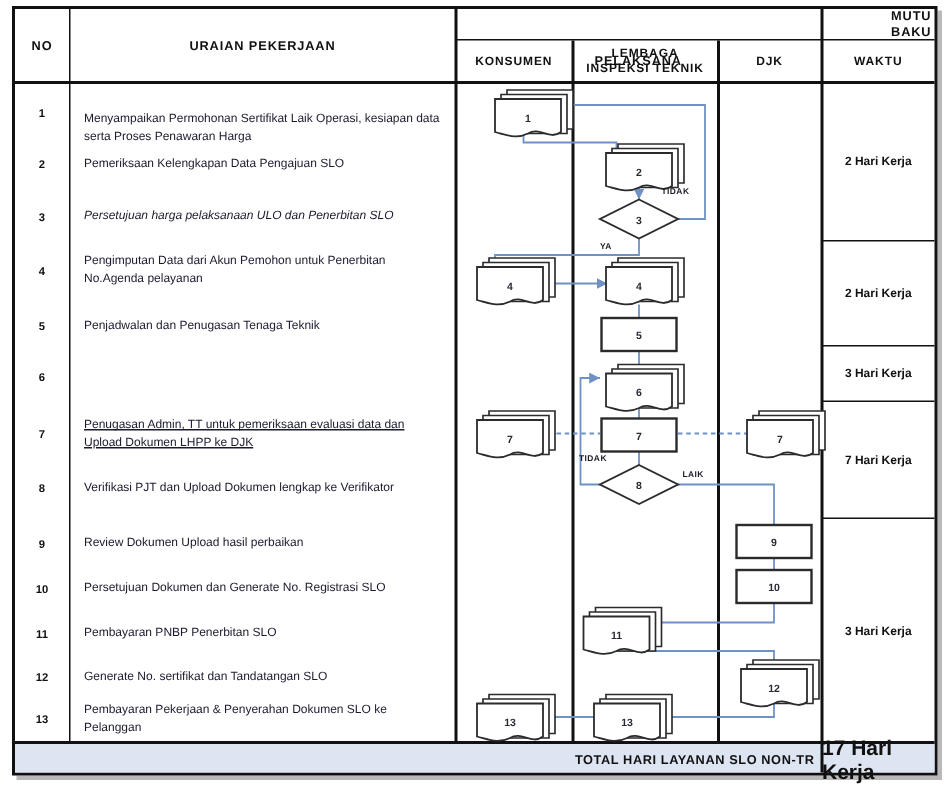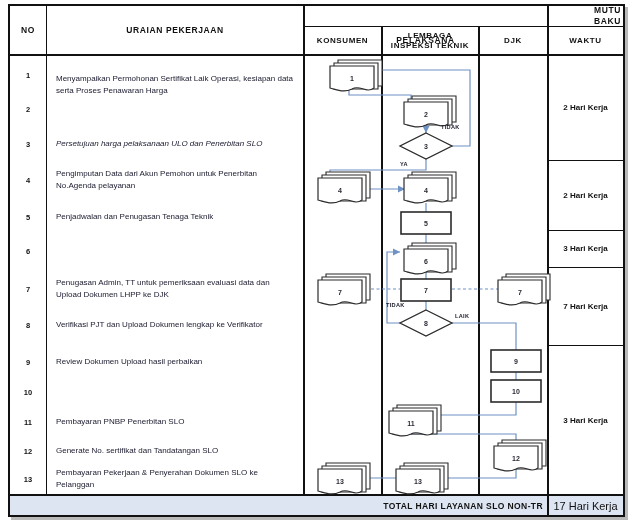--- a/index.html
+++ b/index.html
@@ -24,21 +24,21 @@
   .no-cell{font-weight:bold;font-size:7.5px;color:#111;
            display:flex;align-items:center;justify-content:center;}
   .desc-cell{font-size:8px;color:#1a1a2e;line-height:1.45;
              display:flex;align-items:center;padding-left:9px;padding-right:6px;}
   .waktu-cell{font-weight:bold;font-size:8px;color:#111;
               display:flex;align-items:center;justify-content:center;}
 
   .footer{position:absolute;background:#dee5f2;box-sizing:border-box;}
   .footer-label{font-weight:bold;font-size:8.5px;color:#111;
                 display:flex;align-items:center;justify-content:flex-end;padding-right:4px;letter-spacing:.4px;}
-  .footer-val{font-weight:normal;font-size:11px;color:#111;
+  .footer-val{font-weight:bold;font-size:14px;color:#111;
               display:flex;align-items:center;justify-content:center;}
 
   
   #flow{position:absolute;left:0;top:0;width:633px;height:526px;pointer-events:none;}
   .shape-num{font-family:"Liberation Sans",sans-serif;font-size:7px;font-weight:bold;fill:#2a2a35;}
   .edge-lbl{font-family:"Liberation Sans",sans-serif;font-size:5.6px;font-weight:bold;fill:#1b1b28;letter-spacing:.3px;}
 </style>
 </head>
 <body>
 
@@ -80,26 +80,28 @@
   <div class="cell no-cell" style="left:10px;top:234px;width:36px;height:34px;">6</div>
   <div class="cell no-cell" style="left:10px;top:272px;width:36px;height:34px;">7</div>
   <div class="cell no-cell" style="left:10px;top:308px;width:36px;height:34px;">8</div>
   <div class="cell no-cell" style="left:10px;top:348px;width:36px;height:28px;">9</div>
   <div class="cell no-cell" style="left:10px;top:378px;width:36px;height:28px;">10</div>
   <div class="cell no-cell" style="left:10px;top:408px;width:36px;height:28px;">11</div>
   <div class="cell no-cell" style="left:10px;top:437px;width:36px;height:28px;">12</div>
   <div class="cell no-cell" style="left:10px;top:464px;width:36px;height:30px;">13</div>
 
   <div class="cell desc-cell" style="left:47px;top:68px;width:256px;height:34px;">Menyampaikan Permohonan Sertifikat Laik Operasi, kesiapan data serta Proses Penawaran Harga</div>
+  <div class="cell desc-cell" style="left:47px;top:95px;width:256px;height:28px;">Pemeriksaan Kelengkapan Data Pengajuan SLO</div>
   <div class="cell desc-cell" style="left:47px;top:127px;width:256px;height:34px;font-style:italic;">Persetujuan harga pelaksanaan ULO dan Penerbitan SLO</div>
   <div class="cell desc-cell" style="left:47px;top:203px;width:256px;height:28px;">Penjadwalan dan Penugasan Tenaga Teknik</div>
   <div class="cell desc-cell" style="left:47px;top:163px;width:256px;height:34px;">Pengimputan Data dari Akun Pemohon untuk Penerbitan No.Agenda pelayanan</div>
-  <div class="cell desc-cell" style="left:47px;top:272px;width:256px;height:34px;">Penugasan Admin, TT untuk pemeriksaan evaluasi data dan Upload Dokumen LHPP ke DJK</div>
+  <div class="cell desc-cell" style="left:47px;top:272px;width:256px;height:34px;text-decoration:underline;">Penugasan Admin, TT untuk pemeriksaan evaluasi data dan Upload Dokumen LHPP ke DJK</div>
   <div class="cell desc-cell" style="left:47px;top:308px;width:256px;height:34px;">Verifikasi PJT dan Upload Dokumen lengkap ke Verifikator</div>
   <div class="cell desc-cell" style="left:47px;top:348px;width:256px;height:28px;">Review Dokumen Upload hasil perbaikan</div>
+  <div class="cell desc-cell" style="left:47px;top:378px;width:256px;height:28px;"> Persetujuan Dokumen dan Generate No. Registrasi SLO</div>
   <div class="cell desc-cell" style="left:47px;top:408px;width:256px;height:28px;">Pembayaran PNBP Penerbitan SLO</div>
   <div class="cell desc-cell" style="left:47px;top:437px;width:256px;height:28px;">Generate No. sertifikat dan Tandatangan SLO</div>
   <div class="cell desc-cell" style="left:47px;top:464px;width:256px;height:30px;">Pembayaran Pekerjaan &amp; Penyerahan Dokumen SLO ke Pelanggan</div>
 
   <div class="cell waktu-cell" style="left:548px;top:55px;width:75px;height:105px;">2 Hari Kerja</div>
   <div class="hline" style="left:548px;top:160px;width:75px;"></div>
 
   <div class="cell waktu-cell" style="left:548px;top:160px;width:75px;height:70px;">2 Hari Kerja</div>
   <div class="hline" style="left:548px;top:230px;width:75px;"></div>
 

